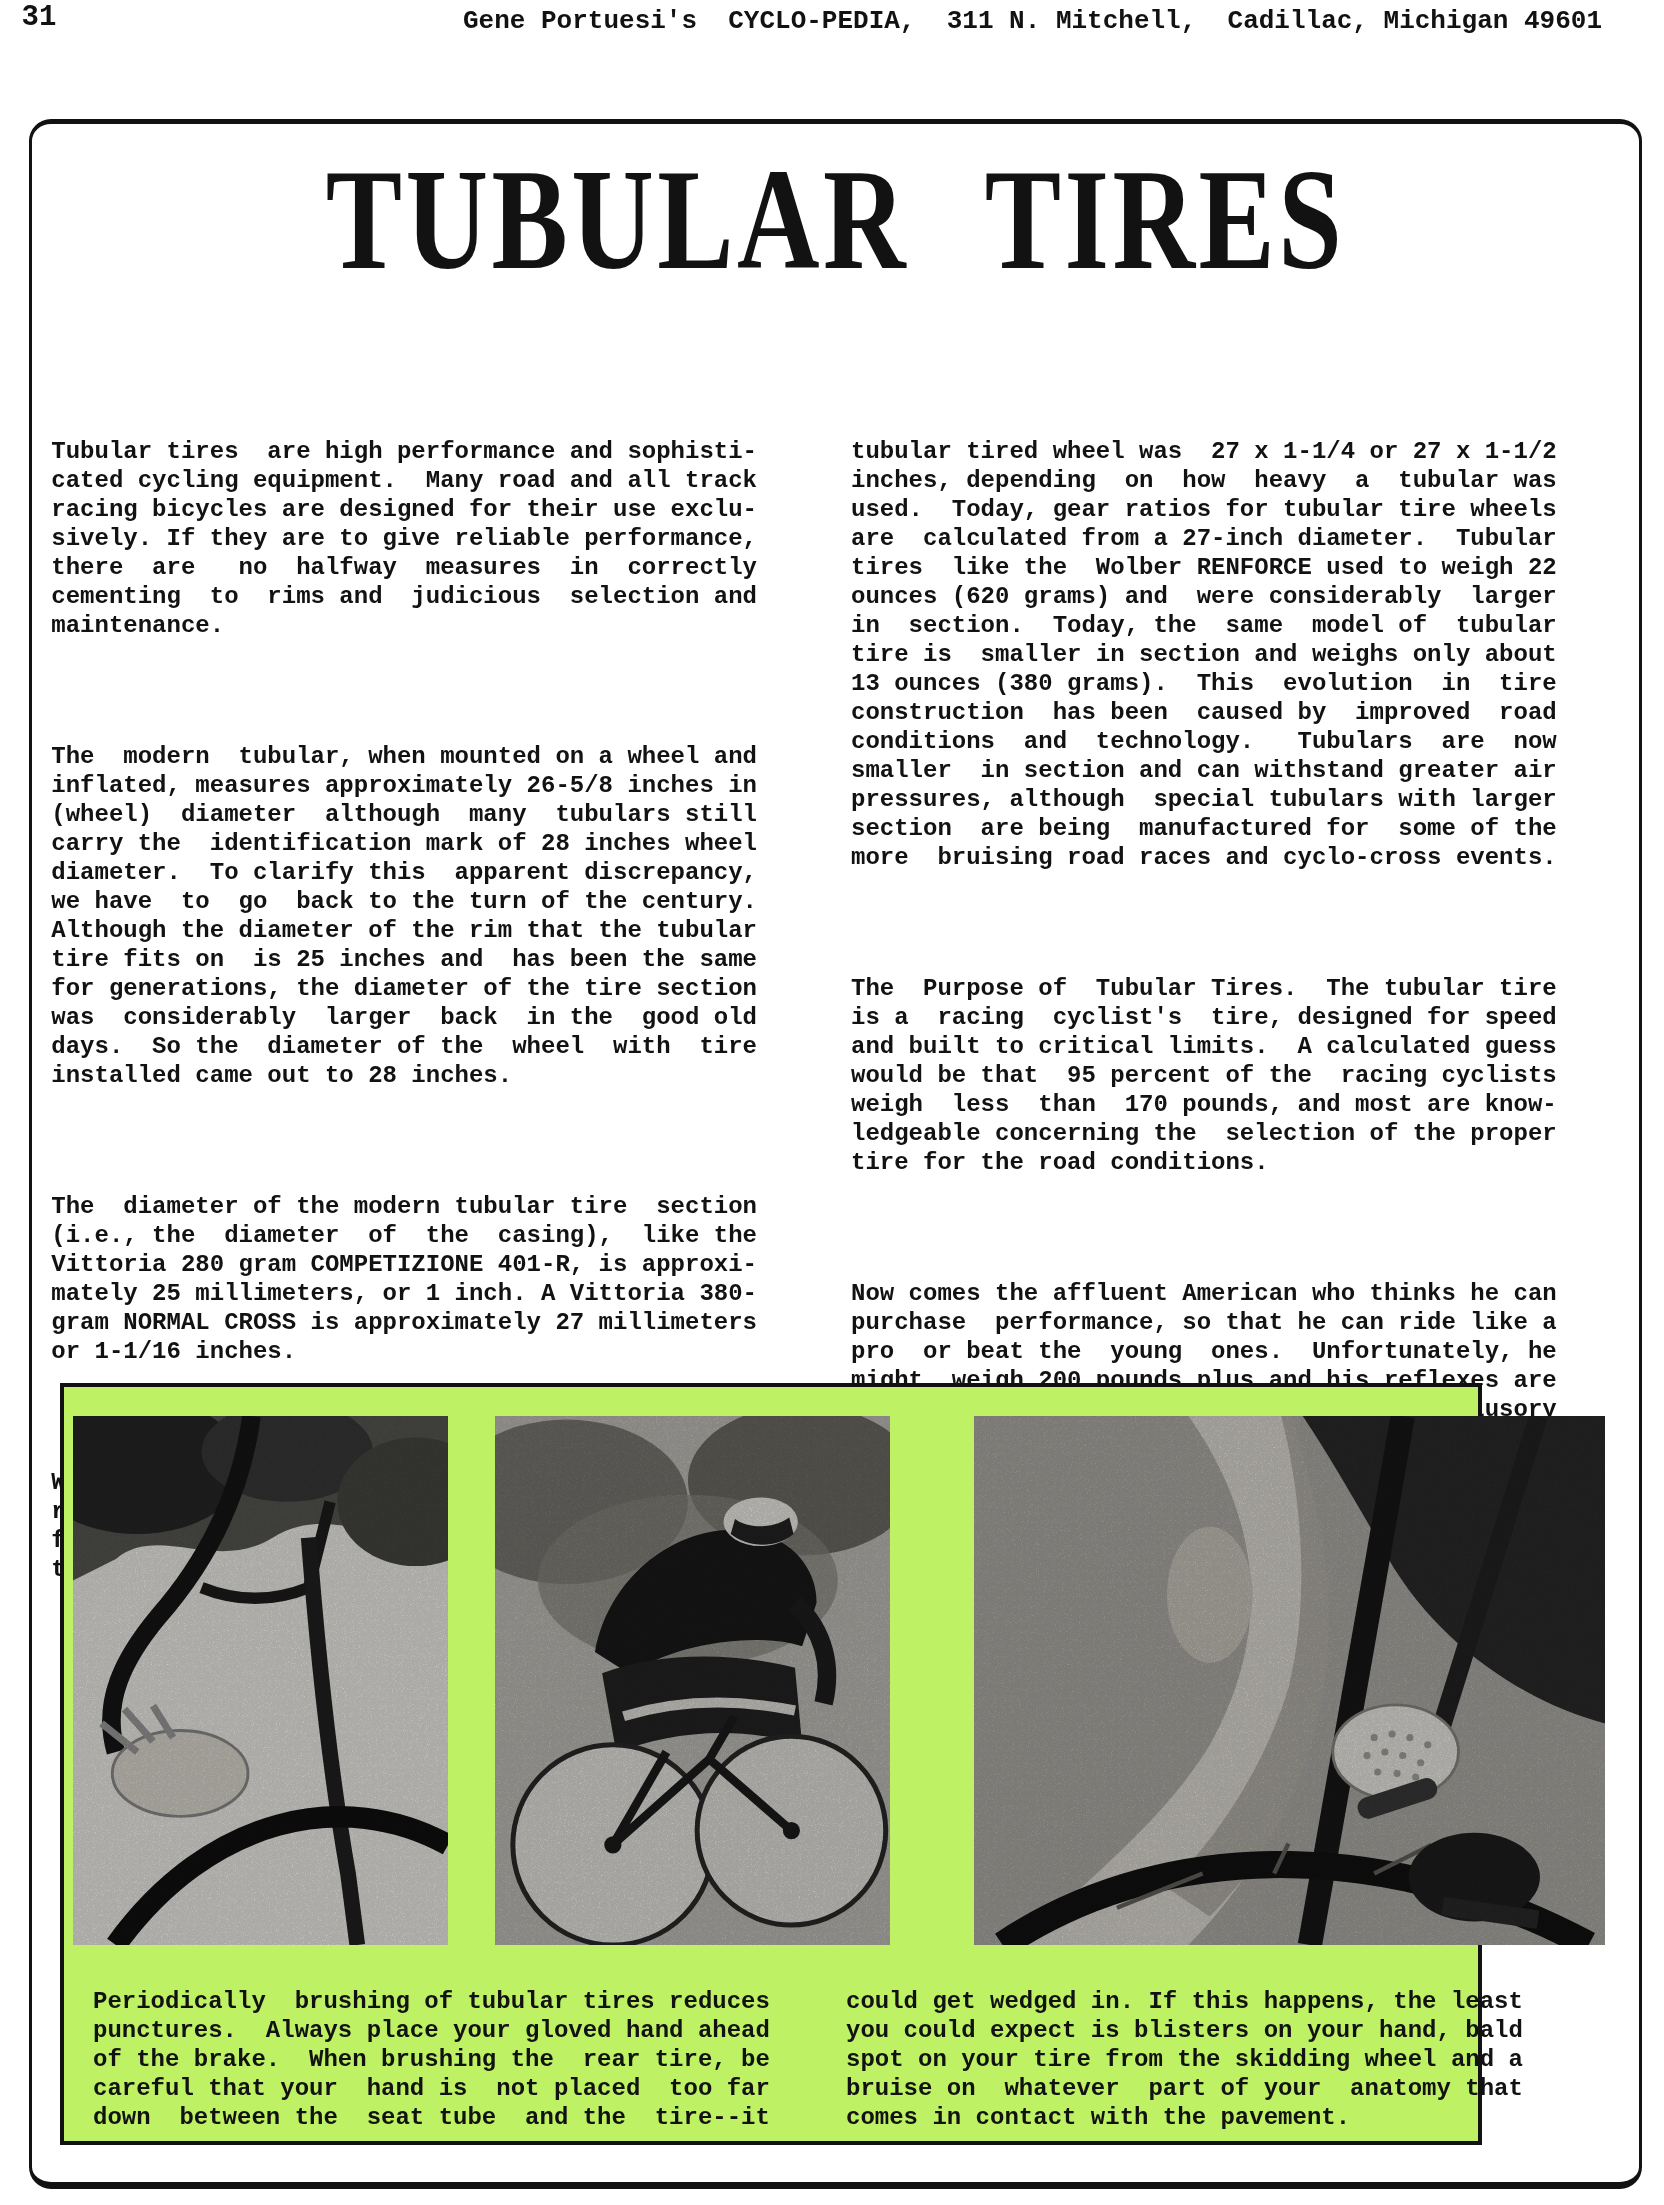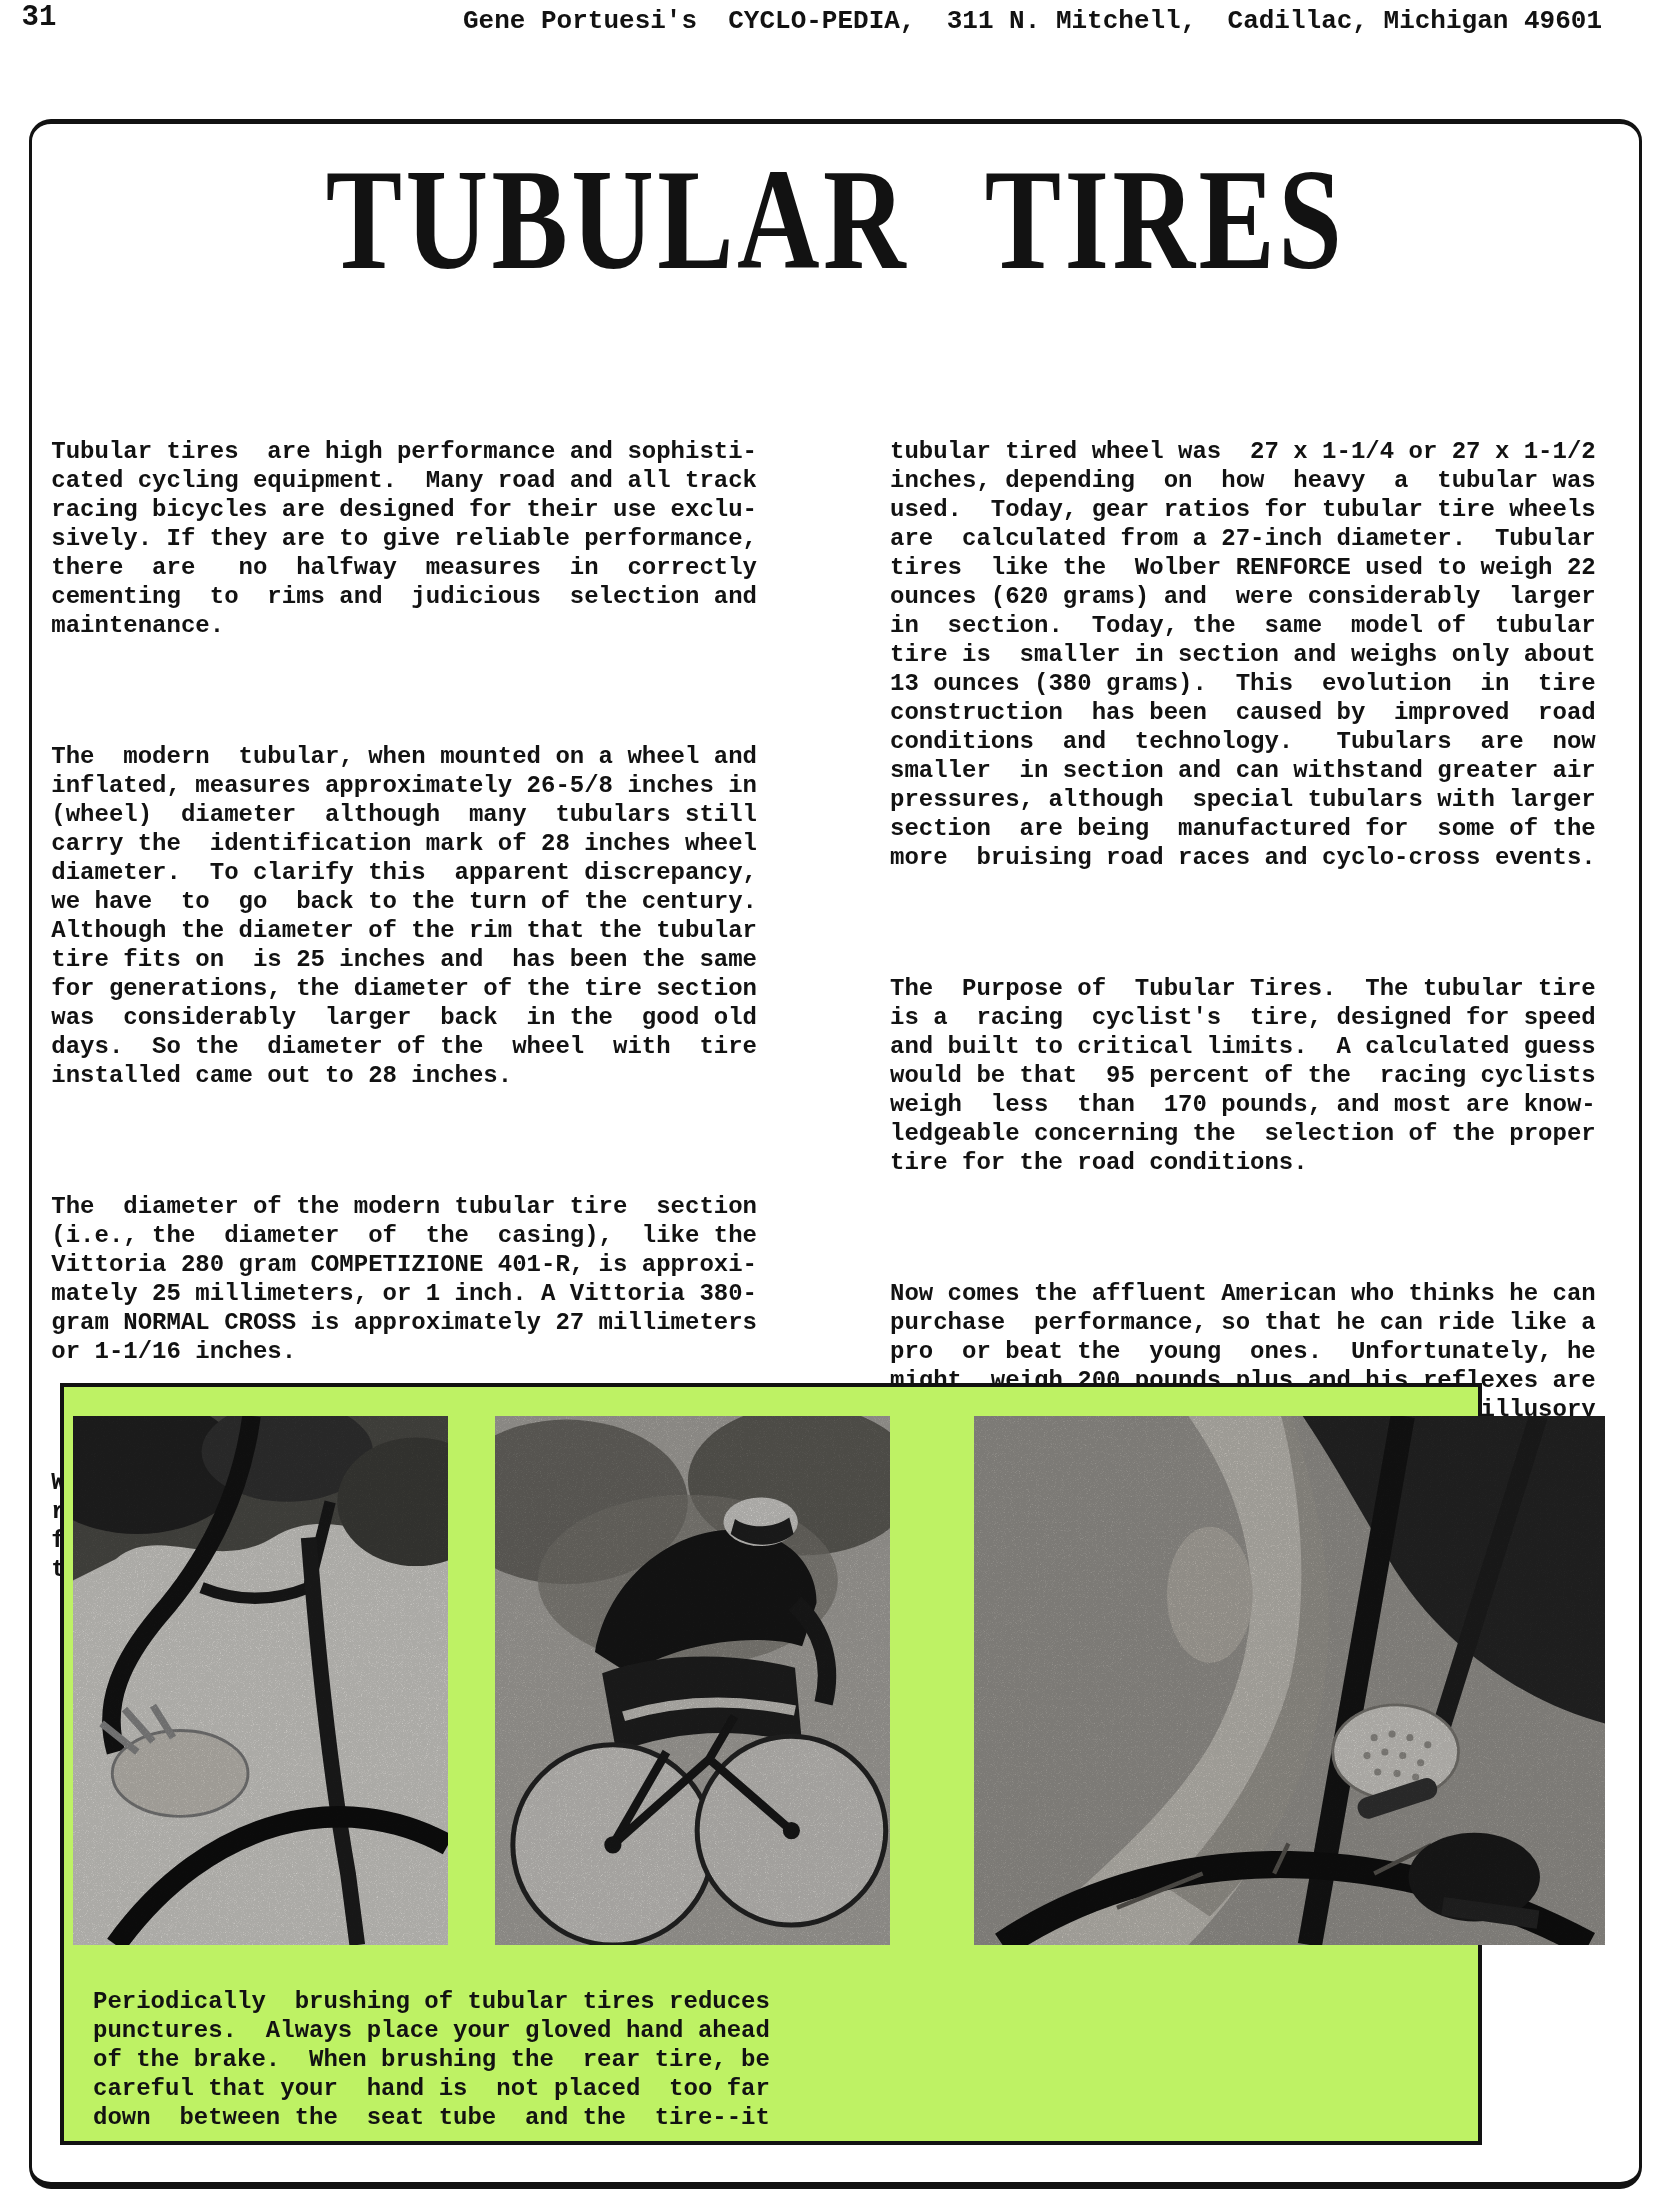--- a/index.html
+++ b/index.html
@@ -32,21 +32,21 @@
     position:absolute;top:183px;right:29px;
     font-family:"Liberation Serif", serif;font-weight:400;
     font-size:46px;letter-spacing:7.2px;word-spacing:13px;white-space:pre;
   }
   .col{
     position:absolute;top:255px;width:762px;
     font-size:24px;line-height:29px;font-weight:700;
     white-space:pre-wrap;
   }
   .col-left{left:19.3px;}
-  .col-right{left:819px;margin-left:39px;}
+  .col-right{left:819px;}
   .col p{margin:0 0 44px 0;}
   .u{
     text-decoration-thickness:3.6px;
     text-underline-offset:6.4px;
     text-align:center;
   }
   .photobox{
     position:absolute;left:28px;top:1259px;width:1422px;height:762px;
     box-sizing:border-box;border:4.3px solid #121212;background:#bef264;
   }
@@ -215,17 +215,22 @@
         <rect width="883" height="740" filter="url(#grain)" opacity="0.3"></rect>
       </svg>
     </div>
 
     <div class="caption cap-left"><span>Periodically  brushing of tubular tires reduces
 punctures.  </span><span class="u">Always place your gloved hand ahead
 of the brake.</span><span>  When brushing the  rear tire, be
 careful that your  hand is  not placed  too far
 down  between the  seat tube  and the  tire--it</span></div>
 
+    <div class="caption cap-right">could get wedged in. If this happens, the least
+you could expect is blisters on your hand, bald
+spot on your tire from the skidding wheel and a
+bruise on  whatever  part of your  anatomy that
+comes in contact with the pavement.</div>
 
   </div>
 
 </div>
 
 
 </body></html>

